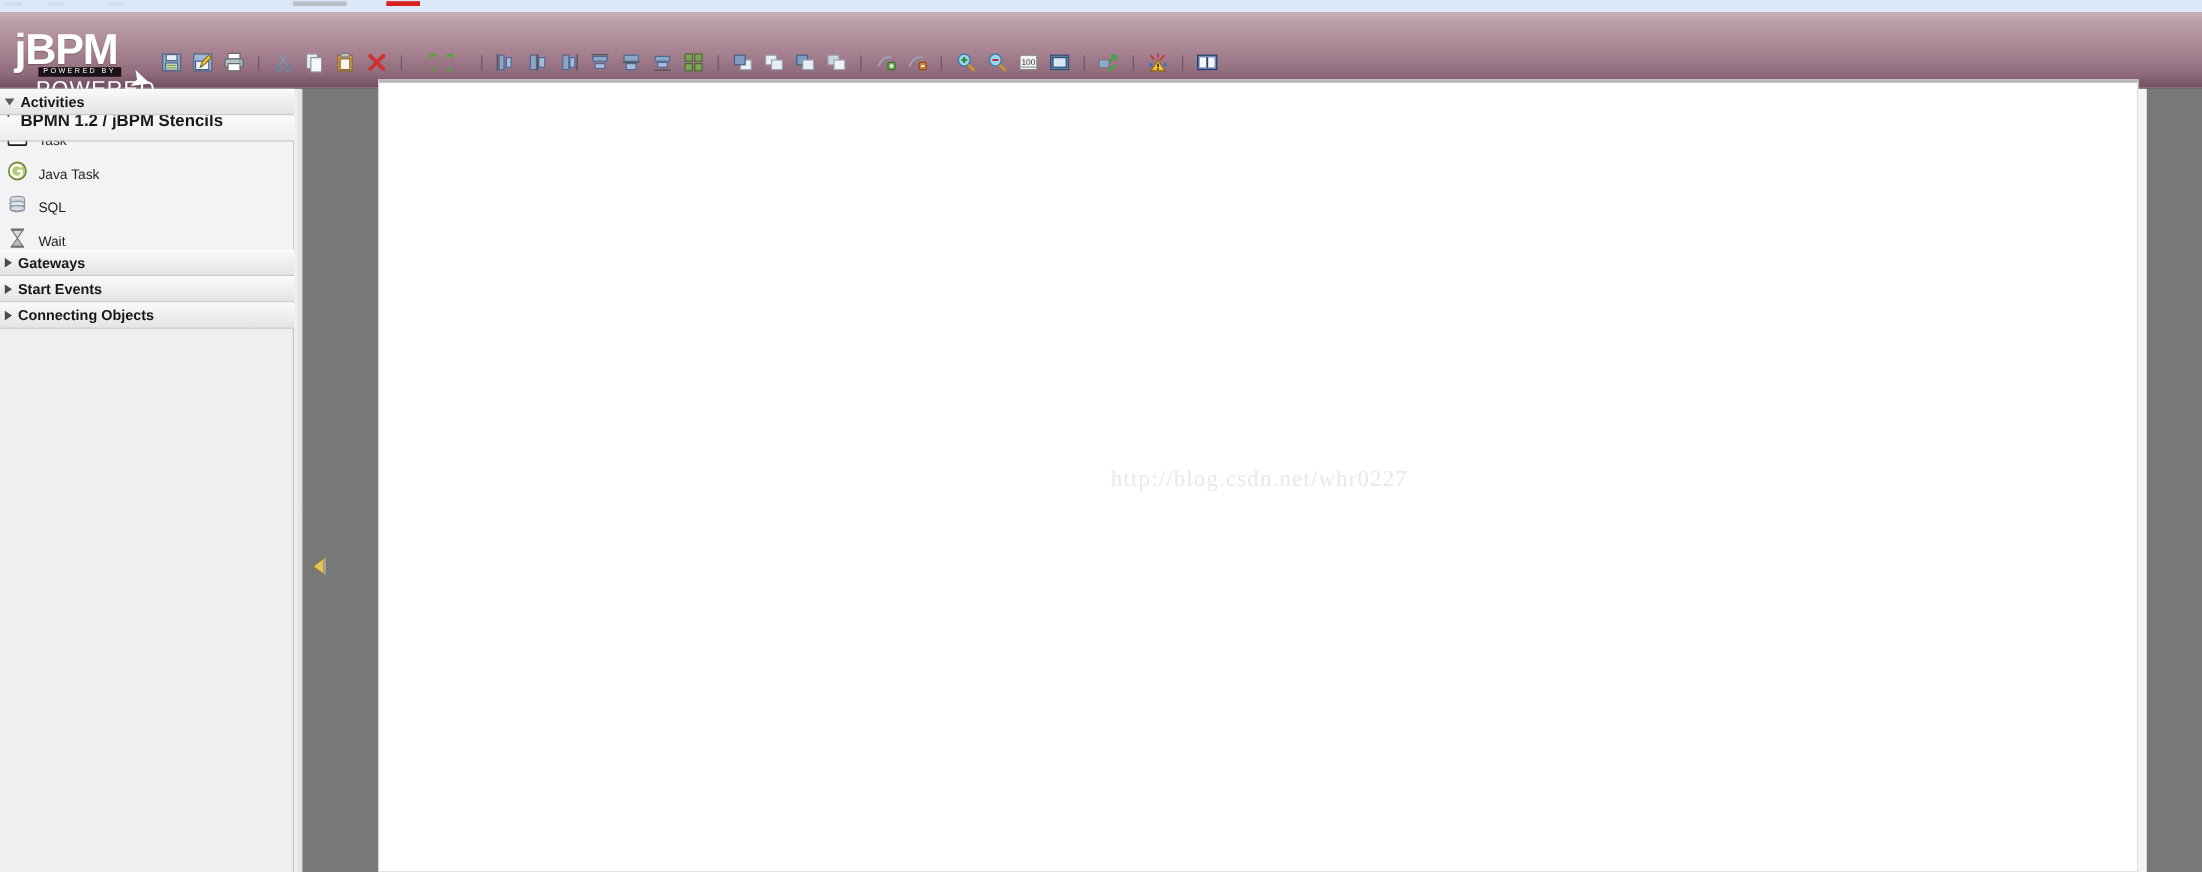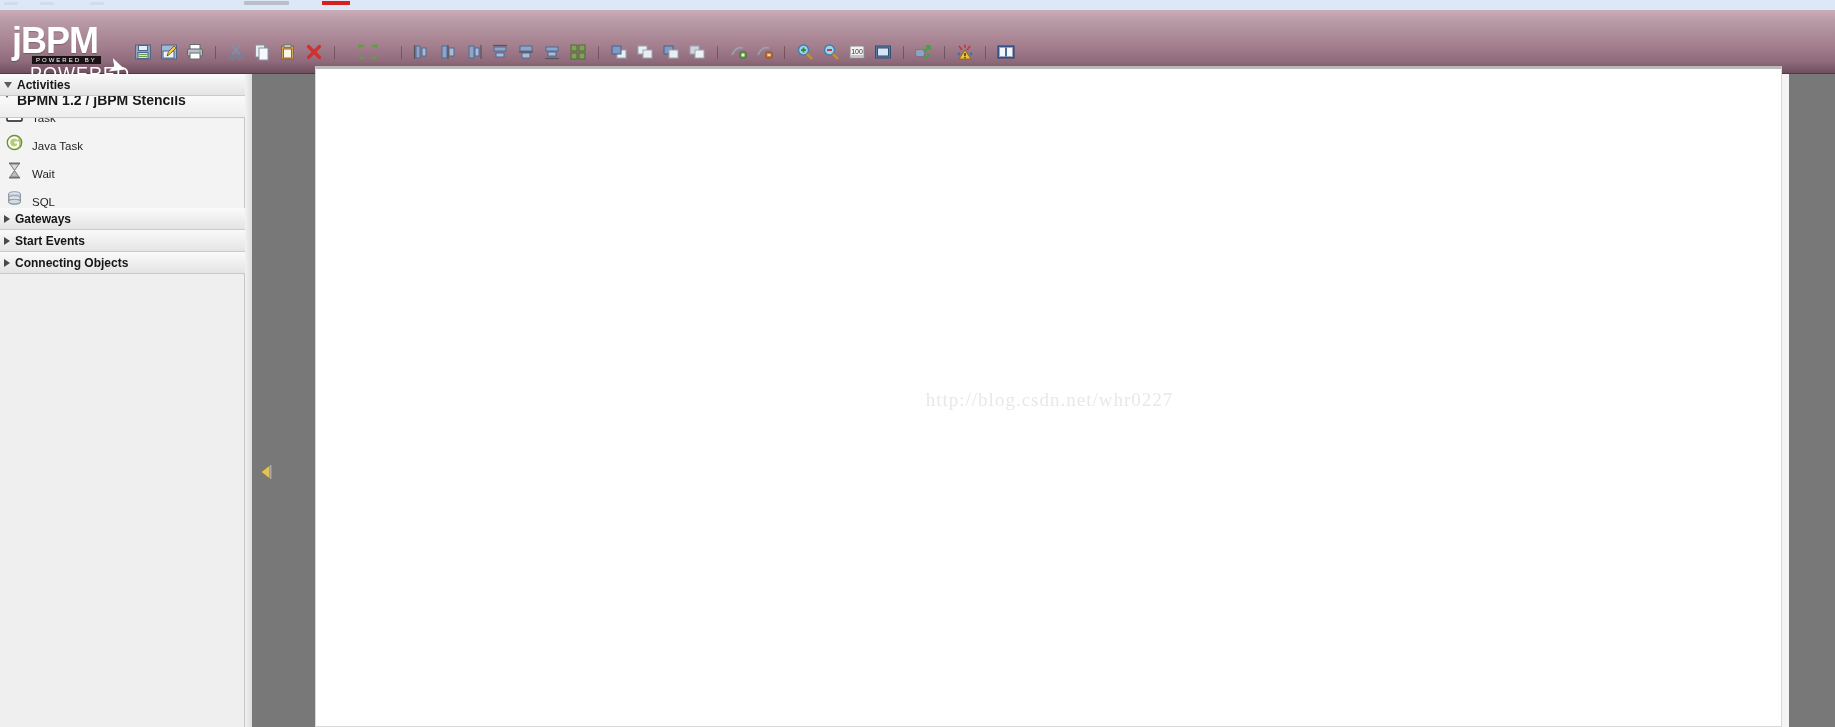--- a/index.html
+++ b/index.html
@@ -443,40 +443,40 @@
           <span class="ic">
             <svg width="17" height="17" viewBox="0 0 17 17">
               <circle cx="8.5" cy="8.5" r="7.2" fill="#b7cc7a" stroke="#6f8a3a" stroke-width="1.3"></circle>
               <path d="M12 5.3 A5 5 0 1 0 12 11.7 L12 8.5 L8.5 8.5" fill="none" stroke="#ffffff" stroke-width="2"></path>
             </svg>
           </span>
           <span class="nm">Java Task</span>
         </div>
         <div class="stencil-item">
           <span class="ic">
+            <svg width="17" height="17" viewBox="0 0 17 17">
+              <ellipse cx="8.5" cy="4" rx="6" ry="2.3" fill="#dfe4ea" stroke="#8d98a6"></ellipse>
+              <path d="M2.5 4 L2.5 12 A6 2.3 0 0 0 14.5 12 L14.5 4" fill="#c7cfd8" stroke="#8d98a6"></path>
+              <ellipse cx="8.5" cy="8" rx="6" ry="2.3" fill="#dfe4ea" stroke="#8d98a6"></ellipse>
+              <ellipse cx="8.5" cy="11.6" rx="6" ry="2.3" fill="#d5dbe3" stroke="#8d98a6"></ellipse>
+            </svg>
+          </span>
+          <span class="nm">SQL</span>
+        </div>
+        <div class="stencil-item">
+          <span class="ic">
             <svg width="15" height="17" viewBox="0 0 15 17">
               <line x1="2" y1="1.3" x2="13" y2="1.3" stroke="#6b6b6b" stroke-width="1.6"></line>
               <line x1="2" y1="15.7" x2="13" y2="15.7" stroke="#6b6b6b" stroke-width="1.6"></line>
               <polygon points="3,2 12,2 7.5,8.5" fill="#d9d9d9" stroke="#7a7a7a"></polygon>
               <polygon points="3,15 12,15 7.5,8.5" fill="#bdbdbd" stroke="#7a7a7a"></polygon>
             </svg>
           </span>
           <span class="nm">Wait</span>
         </div>
-        <div class="stencil-item">
-          <span class="ic">
-            <svg width="17" height="17" viewBox="0 0 17 17">
-              <ellipse cx="8.5" cy="4" rx="6" ry="2.3" fill="#dfe4ea" stroke="#8d98a6"></ellipse>
-              <path d="M2.5 4 L2.5 12 A6 2.3 0 0 0 14.5 12 L14.5 4" fill="#c7cfd8" stroke="#8d98a6"></path>
-              <ellipse cx="8.5" cy="8" rx="6" ry="2.3" fill="#dfe4ea" stroke="#8d98a6"></ellipse>
-              <ellipse cx="8.5" cy="11.6" rx="6" ry="2.3" fill="#d5dbe3" stroke="#8d98a6"></ellipse>
-            </svg>
-          </span>
-          <span class="nm">SQL</span>
-        </div>
       </div>
       <div class="group-header">
         <span class="tri tri-right"></span>
         <span class="label">Gateways</span>
       </div>
       <div class="group-header">
         <span class="tri tri-right"></span>
         <span class="label">Start Events</span>
       </div>
       <div class="group-header">

